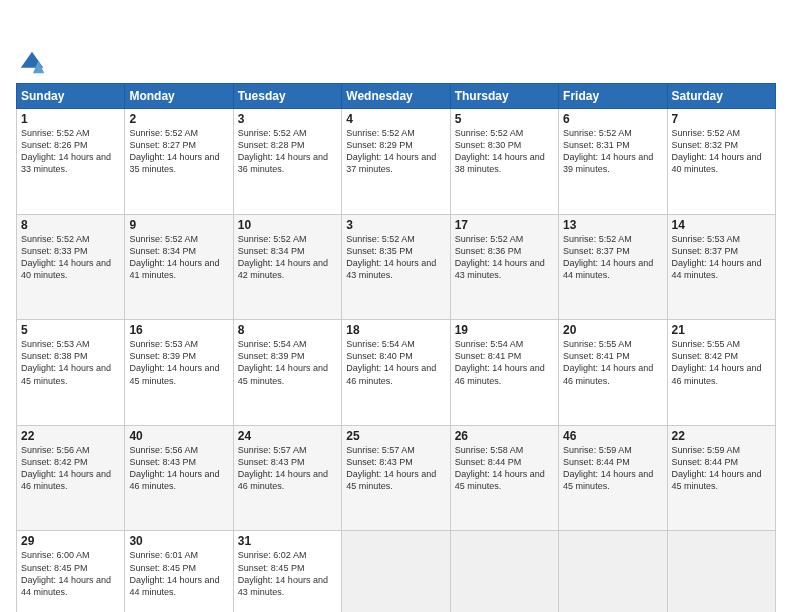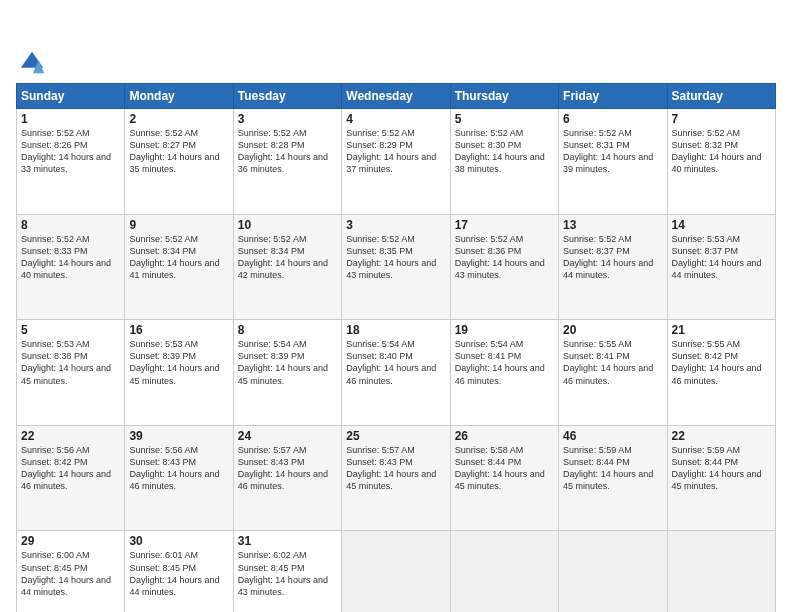--- a/index.html
+++ b/index.html
@@ -160,21 +160,21 @@
           <td><span class="day-number">5</span><span class="day-info">Sunrise: 5:53 AM<br>Sunset: 8:38 PM<br>Daylight: 14 hours and 45 minutes.</span></td>
           <td><span class="day-number">16</span><span class="day-info">Sunrise: 5:53 AM<br>Sunset: 8:39 PM<br>Daylight: 14 hours and 45 minutes.</span></td>
           <td><span class="day-number">8</span><span class="day-info">Sunrise: 5:54 AM<br>Sunset: 8:39 PM<br>Daylight: 14 hours and 45 minutes.</span></td>
           <td><span class="day-number">18</span><span class="day-info">Sunrise: 5:54 AM<br>Sunset: 8:40 PM<br>Daylight: 14 hours and 46 minutes.</span></td>
           <td><span class="day-number">19</span><span class="day-info">Sunrise: 5:54 AM<br>Sunset: 8:41 PM<br>Daylight: 14 hours and 46 minutes.</span></td>
           <td><span class="day-number">20</span><span class="day-info">Sunrise: 5:55 AM<br>Sunset: 8:41 PM<br>Daylight: 14 hours and 46 minutes.</span></td>
           <td><span class="day-number">21</span><span class="day-info">Sunrise: 5:55 AM<br>Sunset: 8:42 PM<br>Daylight: 14 hours and 46 minutes.</span></td>
         </tr>
         <tr>
           <td><span class="day-number">22</span><span class="day-info">Sunrise: 5:56 AM<br>Sunset: 8:42 PM<br>Daylight: 14 hours and 46 minutes.</span></td>
-          <td><span class="day-number">39</span><span class="day-info">Sunrise: 5:56 AM<br>Sunset: 8:43 PM<br>Daylight: 14 hours and 46 minutes.</span></td>
+          <td><span class="day-number">40</span><span class="day-info">Sunrise: 5:56 AM<br>Sunset: 8:43 PM<br>Daylight: 14 hours and 46 minutes.</span></td>
           <td><span class="day-number">24</span><span class="day-info">Sunrise: 5:57 AM<br>Sunset: 8:43 PM<br>Daylight: 14 hours and 46 minutes.</span></td>
           <td><span class="day-number">25</span><span class="day-info">Sunrise: 5:57 AM<br>Sunset: 8:43 PM<br>Daylight: 14 hours and 45 minutes.</span></td>
           <td><span class="day-number">26</span><span class="day-info">Sunrise: 5:58 AM<br>Sunset: 8:44 PM<br>Daylight: 14 hours and 45 minutes.</span></td>
           <td><span class="day-number">46</span><span class="day-info">Sunrise: 5:59 AM<br>Sunset: 8:44 PM<br>Daylight: 14 hours and 45 minutes.</span></td>
           <td><span class="day-number">22</span><span class="day-info">Sunrise: 5:59 AM<br>Sunset: 8:44 PM<br>Daylight: 14 hours and 45 minutes.</span></td>
         </tr>
         <tr>
           <td><span class="day-number">29</span><span class="day-info">Sunrise: 6:00 AM<br>Sunset: 8:45 PM<br>Daylight: 14 hours and 44 minutes.</span></td>
           <td><span class="day-number">30</span><span class="day-info">Sunrise: 6:01 AM<br>Sunset: 8:45 PM<br>Daylight: 14 hours and 44 minutes.</span></td>
           <td><span class="day-number">31</span><span class="day-info">Sunrise: 6:02 AM<br>Sunset: 8:45 PM<br>Daylight: 14 hours and 43 minutes.</span></td>

